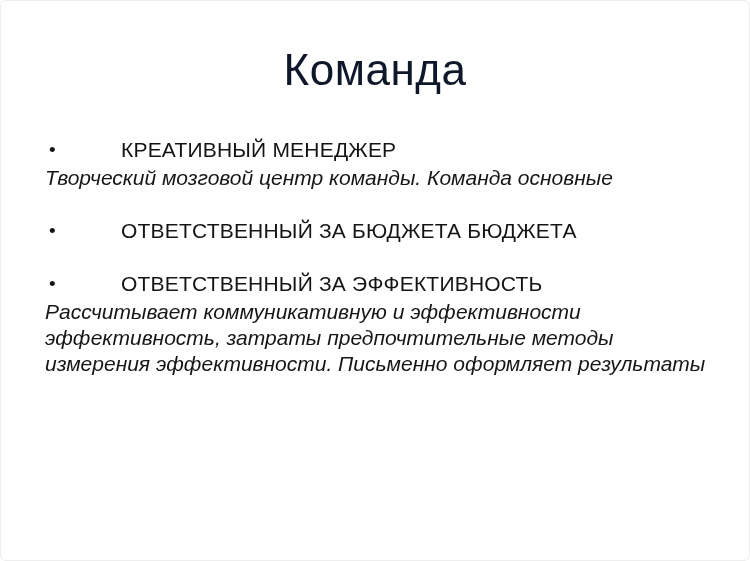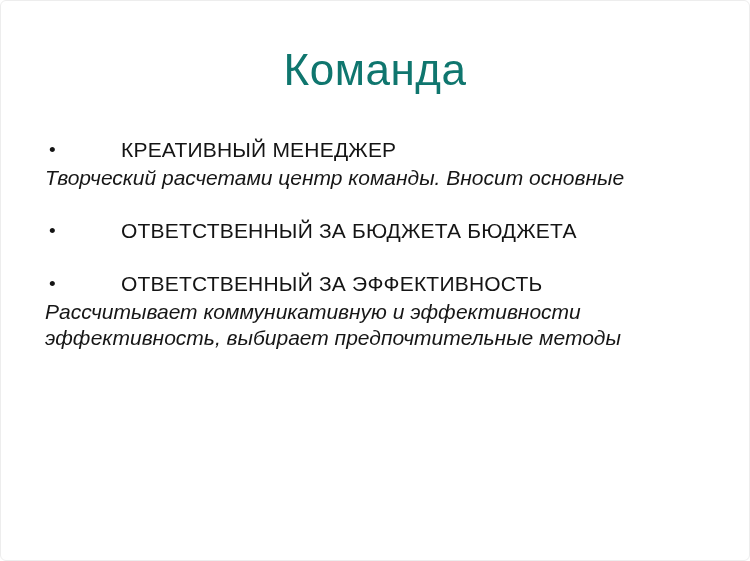--- a/index.html
+++ b/index.html
@@ -18,21 +18,21 @@
     border: 1px solid #ededed;
     border-radius: 6px;
     overflow: hidden;
   }
   .slide-title {
     margin-top: 46px;
     text-align: center;
     font-size: 44px;
     line-height: 46px;
     font-weight: 400;
-    color: #0f766e;
+    color: #0f172a;
     letter-spacing: 0.5px;
   }
   .content {
     margin-top: 44px;
     padding-left: 44px;
     padding-right: 40px;
   }
   .section + .section {
     margin-top: 27px;
   }
@@ -75,38 +75,39 @@
   <h1 class="slide-title">Команда</h1>
 
   <div class="content">
 
     <div class="section">
       <div class="heading-row">
         <span class="bullet">•</span>
         <span class="heading-text">КРЕАТИВНЫЙ МЕНЕДЖЕР</span>
       </div>
       <div class="desc">
-        <div class="desc-line">Творческий расчетами центр команды. Вносит основные</div>
+        <div class="desc-line">Творческий мозговой центр команды. Команда основные</div>
       </div>
     </div>
 
     <div class="section">
       <div class="heading-row">
         <span class="bullet">•</span>
         <span class="heading-text">ОТВЕТСТВЕННЫЙ ЗА БЮДЖЕТА БЮДЖЕТА</span>
       </div>
       <div class="desc">
       </div>
     </div>
 
     <div class="section">
       <div class="heading-row">
         <span class="bullet">•</span>
         <span class="heading-text">ОТВЕТСТВЕННЫЙ ЗА ЭФФЕКТИВНОСТЬ</span>
       </div>
       <div class="desc">
         <div class="desc-line">Рассчитывает коммуникативную и эффективности</div>
-        <div class="desc-line">эффективность, выбирает предпочтительные методы</div>
+        <div class="desc-line">эффективность, затраты предпочтительные методы</div>
+        <div class="desc-line">измерения эффективности. Письменно оформляет результаты</div>
       </div>
     </div>
 
   </div>
 </div>
 
 </body></html>

